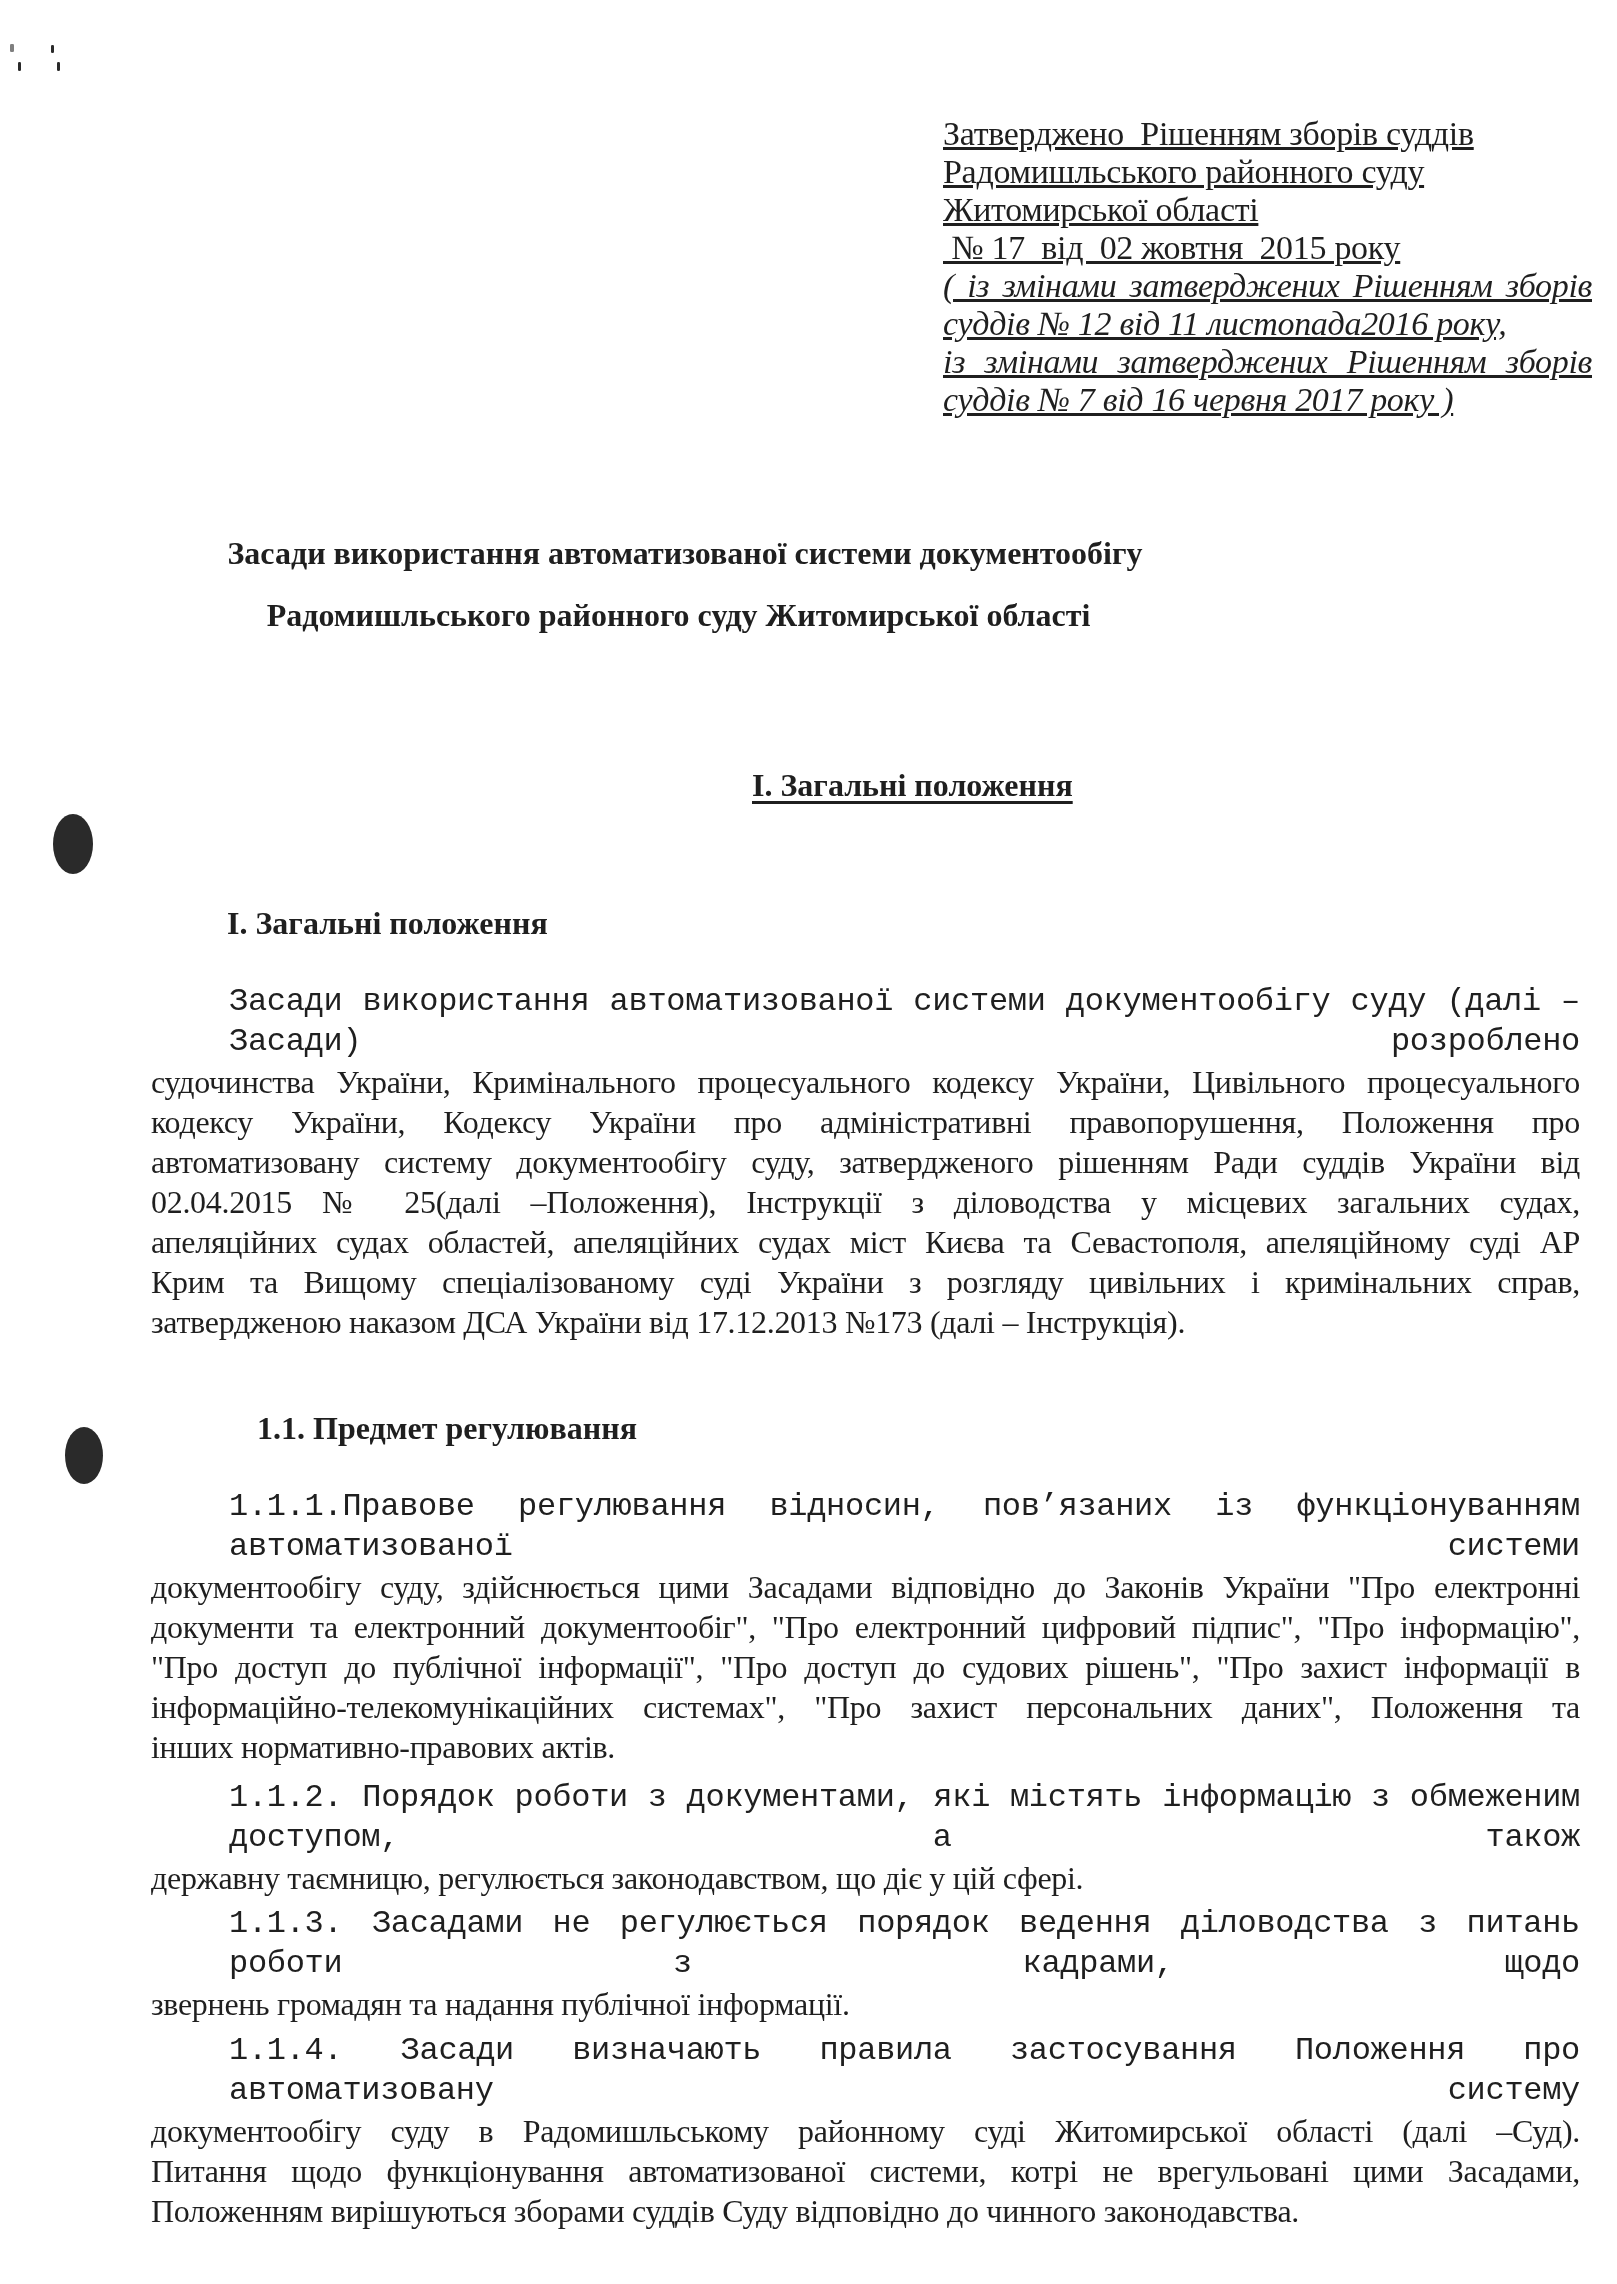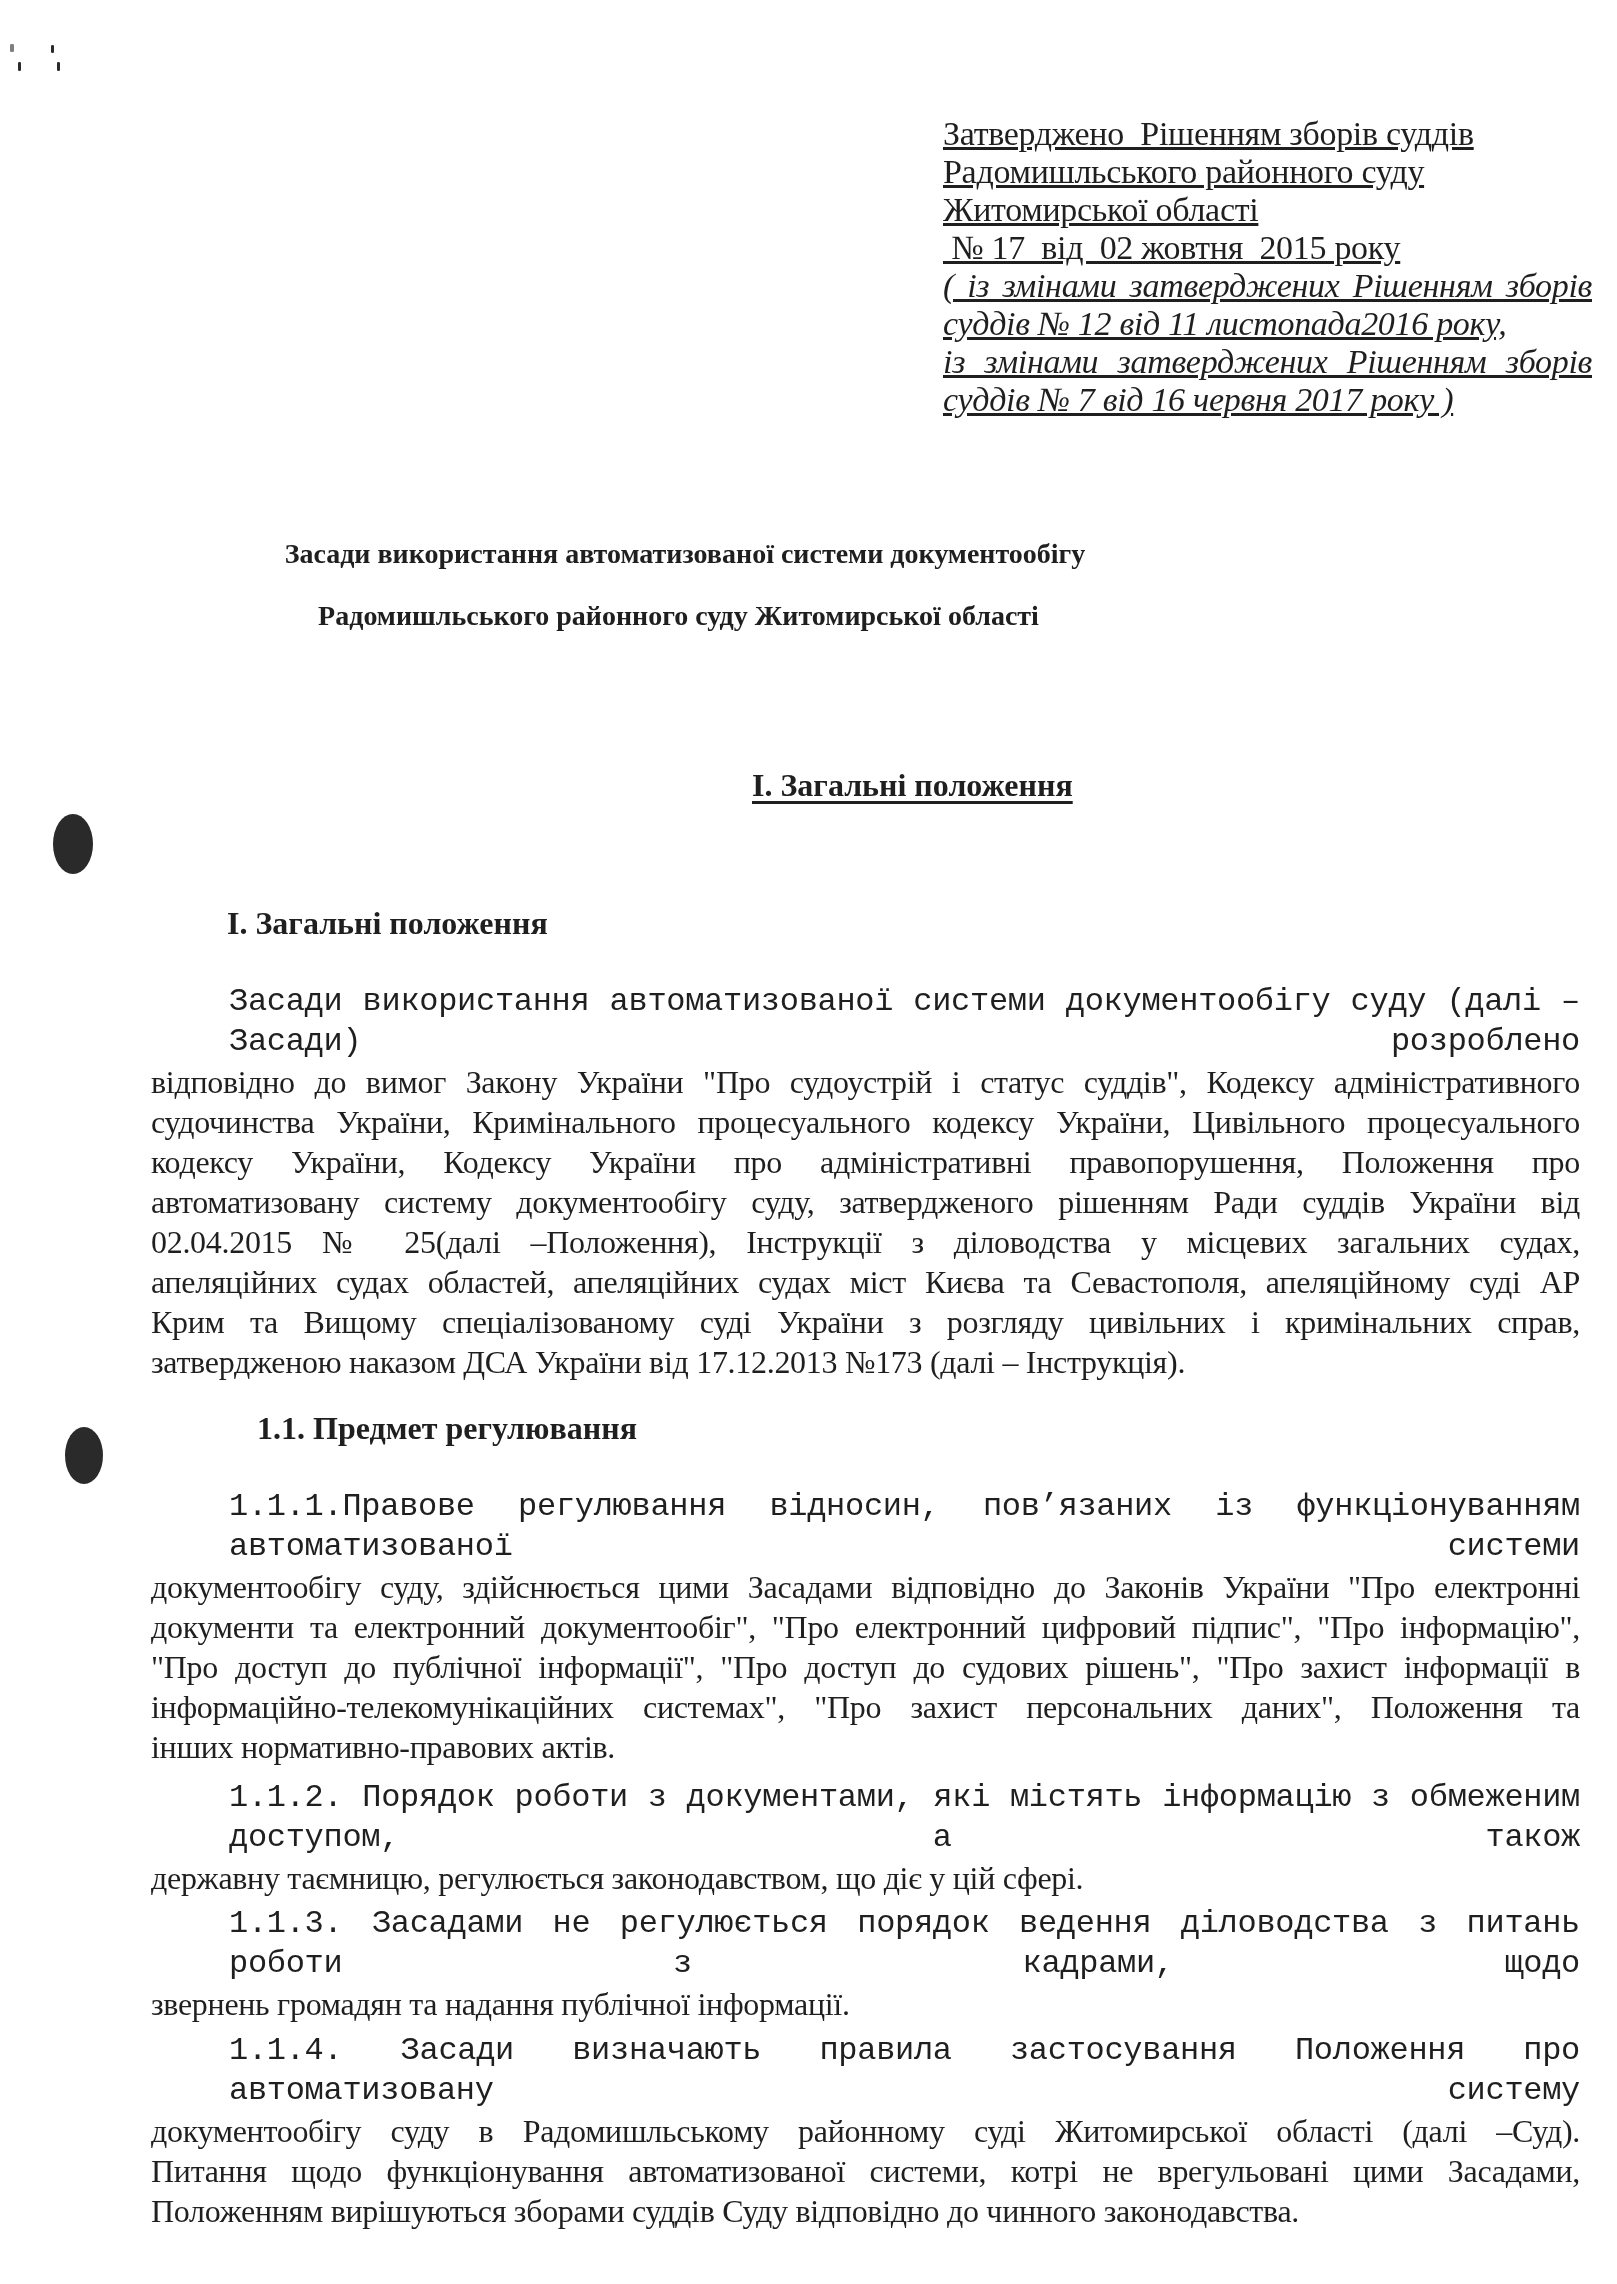--- a/index.html
+++ b/index.html
@@ -11,21 +11,21 @@
     .mark { position: absolute; background: #2a2a2a; border-radius: 50%; }
     .approval {
       position: absolute; left: 943px; top: 115px; width: 649px;
       font-size: 34px; line-height: 38px; letter-spacing: -0.3px; text-decoration: underline;
     }
     .approval .line { white-space: pre; }
     .approval .it { font-style: italic; }
     .approval .just { text-align: justify; text-align-last: justify; white-space: normal; }
     .title {
       position: absolute; left: 0; width: 1286px; text-align: center;
-      font-weight: bold; font-size: 28px; line-height: 39px;
+      font-weight: bold; font-size: 32px; line-height: 39px;
     }
     .title1 { top: 534px; padding-left: 84px; box-sizing: border-box; }
     .title2 { top: 596px; padding-left: 71px; box-sizing: border-box; }
     .sec-ul {
       position: absolute; top: 766px; left: 752px;
       font-weight: bold; font-size: 32px; line-height: 39px;
       text-decoration: underline; text-decoration-thickness: 2.6px; text-underline-offset: 5.2px;
     }
     .sec-head {
       position: absolute; left: 227px;
@@ -63,21 +63,20 @@
 
 <div class="title title1">Засади використання автоматизованої системи документообігу</div>
 <div class="title title2">Радомишльського  районного суду Житомирської області</div>
 
 <div class="sec-ul">І. Загальні положення</div>
 
 <div class="sec-head" style="top:904px;">І. Загальні положення</div>
 
 <div class="para" style="top:982px;">
   <span class="l first">Засади використання автоматизованої системи документообігу суду (далі – Засади) розроблено</span>
-  <span class="l">відповідно до вимог Закону України "Про судоустрій і статус суддів", Кодексу адміністративного</span>
   <span class="l">судочинства України, Кримінального процесуального кодексу України, Цивільного процесуального</span>
   <span class="l">кодексу України, Кодексу України про адміністративні правопорушення, Положення про</span>
   <span class="l">автоматизовану систему документообігу суду, затвердженого рішенням Ради суддів України від</span>
   <span class="l">02.04.2015 № 25(далі –Положення), Інструкції з діловодства  у місцевих загальних судах,</span>
   <span class="l">апеляційних судах областей, апеляційних судах міст Києва та Севастополя, апеляційному суді  АР</span>
   <span class="l">Крим та Вищому спеціалізованому суді України з розгляду цивільних і кримінальних справ,</span>
   <span class="l last">затвердженою наказом ДСА України від 17.12.2013 №173 (далі – Інструкція).</span>
 </div>
 
 <div class="sec-head" style="top:1409px;margin-left:30px;">1.1. Предмет регулювання</div>

